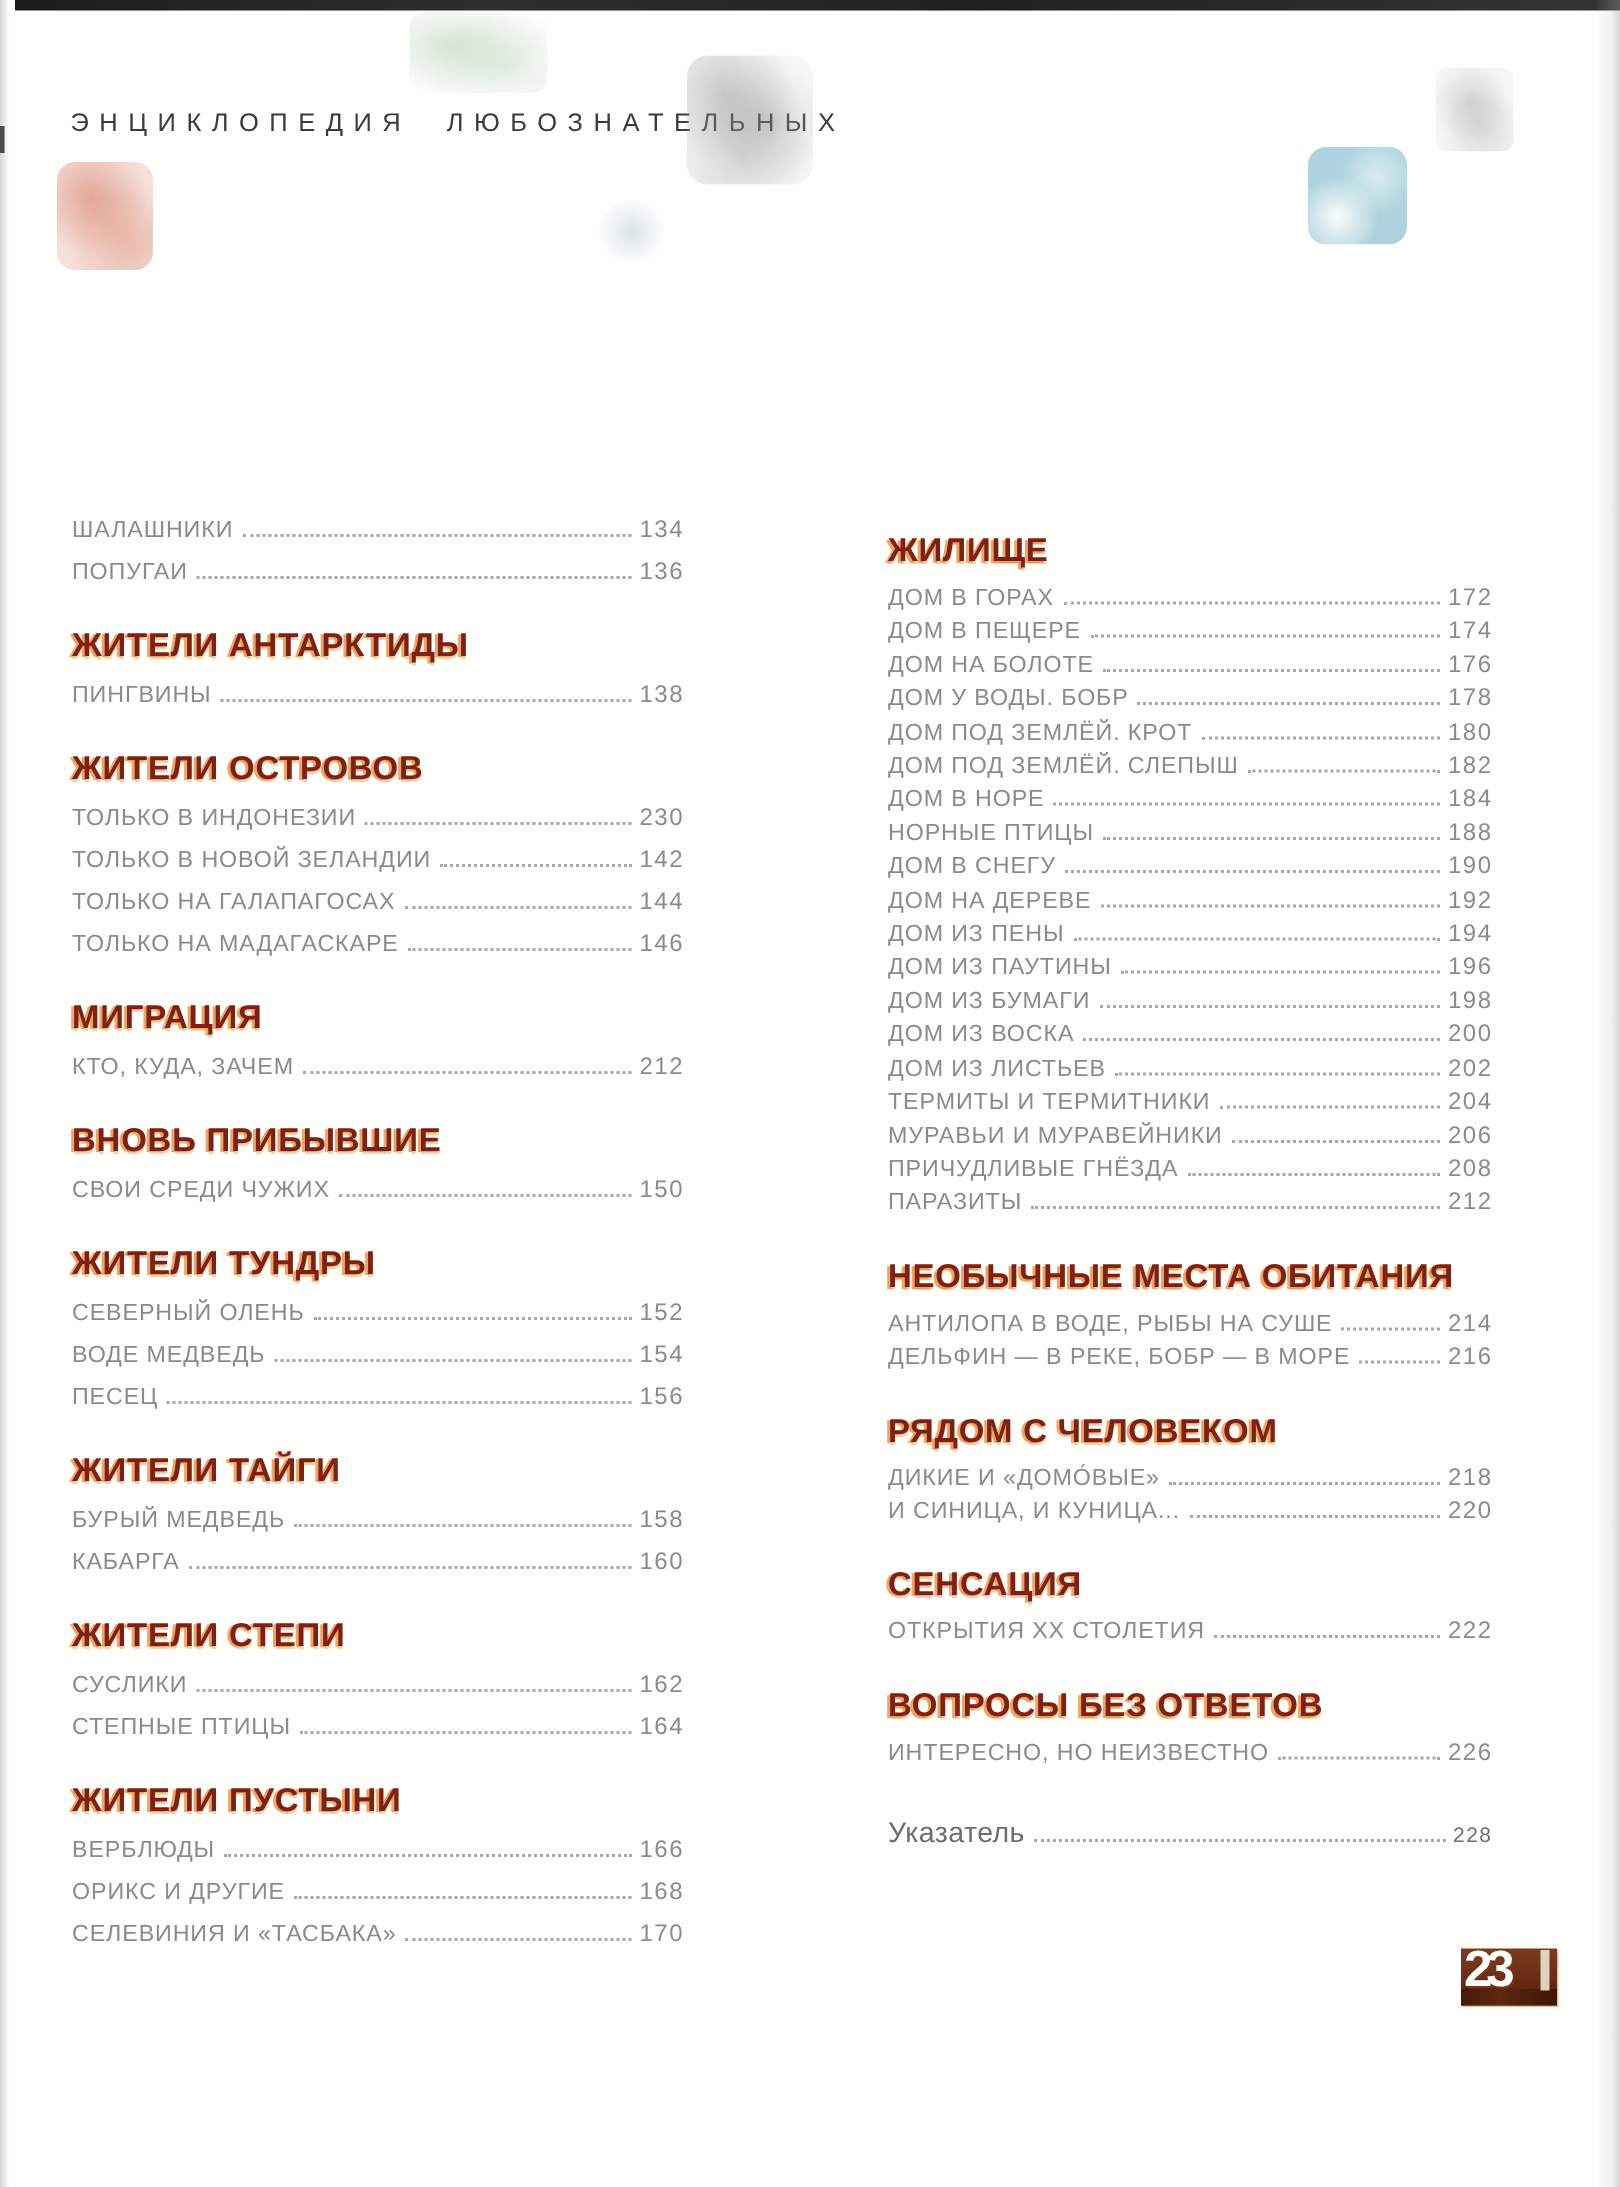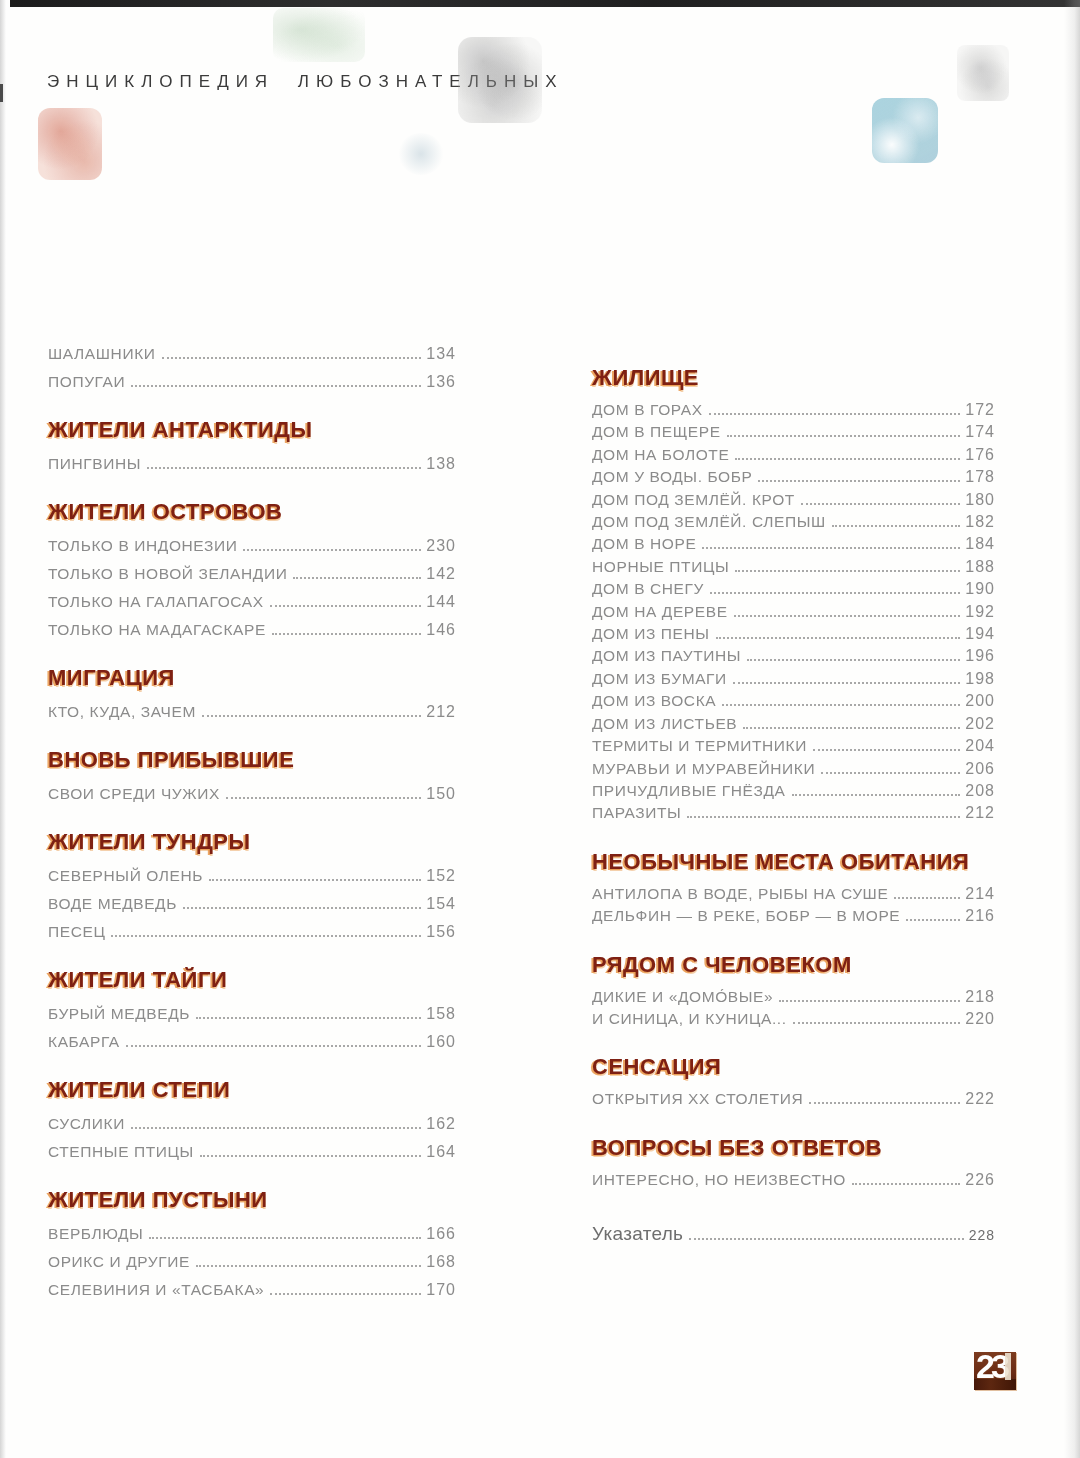--- a/index.html
+++ b/index.html
@@ -57,32 +57,32 @@
   .toc-column{position:absolute;}
   .col-left{left:48px;top:340px;width:408px;}
   .col-right{left:592px;top:352px;width:403px;}
   .toc-section{margin-bottom:20px;}
   .col-right .toc-section{margin-bottom:22px;}
   .section-heading{
     font-size:22px;font-weight:bold;letter-spacing:.5px;
     color:#7e2013;line-height:28px;margin-bottom:6px;white-space:nowrap;
     text-shadow:-2px 1px 0 rgba(233,152,74,.85), 0 2px 0 rgba(233,152,74,.45);
   }
-  .col-right .section-heading{line-height:30px;margin-top:11px;}
+  .col-right .section-heading{line-height:30px;}
   .toc-entry{display:flex;align-items:baseline;line-height:28px;white-space:nowrap;}
   .col-right .toc-entry{line-height:22.4px;}
   .toc-entry .label{font-size:15.5px;letter-spacing:.6px;color:#8b8b8b;}
   .toc-entry .dots{flex:1;margin:0 5px 4px 6px;border-bottom:2px dotted #a8a8a8;min-width:12px;}
   .toc-entry .num{font-size:16px;color:#8b8b8b;letter-spacing:1px;}
   .section-index{margin-top:32px;}
   .section-index .label{font-size:19px;letter-spacing:.3px;color:#6e6e6e;}
   .section-index .num{font-size:14px;color:#6e6e6e;}
   
   .page-badge{
-    position:absolute;left:974px;top:1352px;width:42px;height:38px;
+    position:absolute;left:974px;top:1299px;width:64px;height:38px;
     background:linear-gradient(180deg,#7c3b1f 0%,#6b2c14 55%,#4a1b0b 100%);
     box-shadow:1px 1px 0 rgba(201,138,82,.55);
   }
   .page-badge::before{content:"";position:absolute;left:0;right:0;bottom:0;height:11px;
     background:linear-gradient(90deg,#47190a,#5d2710 40%,#3f1606);}
   .badge-num{
     position:absolute;left:2px;top:-5px;
     font-size:34px;font-weight:bold;color:#ffffff;letter-spacing:-4px;
     text-shadow:1px 1px 0 rgba(120,60,30,.8);
   }

